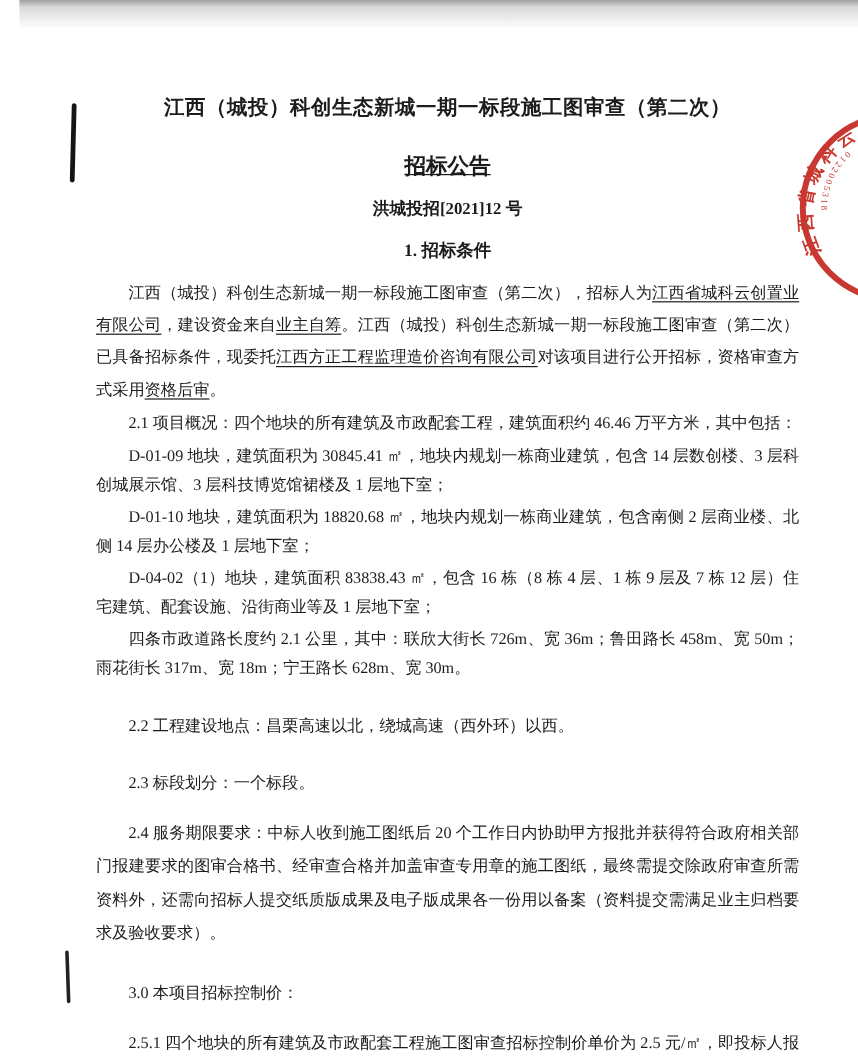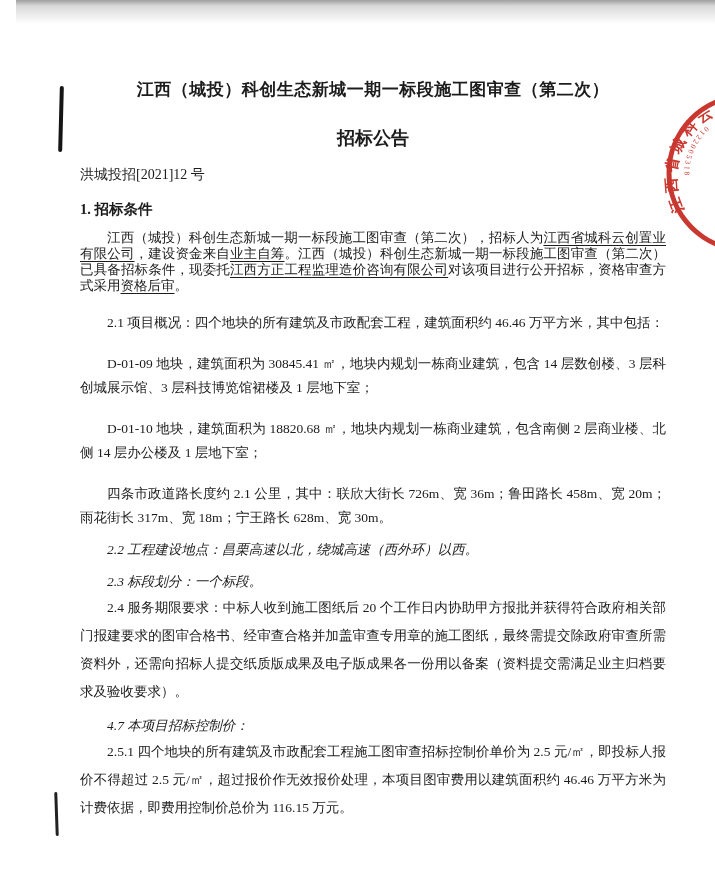--- a/index.html
+++ b/index.html
@@ -17,36 +17,36 @@
     content:"";position:absolute;left:0;top:0;width:100%;height:26px;
     background:linear-gradient(#9f9f9f 0px,#d9d9d9 6px,rgba(255,255,255,0) 24px);
     pointer-events:none;
   }
   .content{padding:78px 52px 0 64px;}
   .doc-title{
     margin:0;text-align:center;font-size:17px;font-weight:bold;
     letter-spacing:.5px;line-height:24px;
   }
   .doc-subtitle{
-    margin:24px 0 0 0;text-align:center;font-size:18px;font-weight:bold;line-height:24px;
+    margin:24px 0 0 0;text-align:center;font-size:18px;font-weight:bold;line-height:24px;text-decoration:underline;
   }
   .doc-number{
-    margin:15px 0 0 0;text-align:left;font-size:14px;font-weight:normal;line-height:20px;
+    margin:15px 0 0 0;text-align:center;font-size:14px;font-weight:bold;line-height:20px;
   }
   .section-heading{
-    margin:14px 0 0 0;font-size:14.5px;font-weight:bold;line-height:20px;
+    margin:14px 0 0 0;font-size:14.5px;font-weight:bold;line-height:20px;text-align:center;
   }
   .para{
     margin:0;font-size:13.5px;text-align:justify;text-indent:2em;
     line-height:26px;
   }
-  .intro{margin-top:11px;line-height:16px;}
-  .s2wrap .para{line-height:24px;margin-top:17px;}
-  .s2wrap .para.spaced{margin-top:8px;font-style:italic;}
-  .s2wrap .para.wide{line-height:28px;margin-top:0;}
+  .intro{margin-top:11px;line-height:27px;}
+  .s2wrap .para{line-height:24px;margin-top:3px;}
+  .s2wrap .para.spaced{margin-top:24px;}
+  .s2wrap .para.wide{line-height:28px;margin-top:15px;}
   .para u{text-decoration:underline;text-underline-offset:3px;}
   
   .stamp{
     position:absolute;left:645px;top:88px;width:170px;height:170px;
     opacity:.92;pointer-events:none;
   }
   
   .mark{position:absolute;background:#151515;border-radius:2px;}
   .mark-top{left:43px;top:86px;width:4px;height:66px;transform:rotate(1.5deg);}
   .mark-bottom{left:39px;top:792px;width:3px;height:44px;transform:rotate(-2deg);background:#222;}
@@ -65,25 +65,26 @@
 
     <div class="section-heading">1. 招标条件</div>
 
     <p class="para intro"><span>江西（城投）科创生态新城一期一标段施工图审查（第二次），招标人为</span><u>江西省城科云创置业有限公司</u><span>，建设资金来自</span><u>业主自筹</u><span>。江西（城投）科创生态新城一期一标段施工图审查（第二次）已具备招标条件，现委托</span><u>江西方正工程监理造价咨询有限公司</u><span>对该项目进行公开招标，资格审查方式采用</span><u>资格后审</u><span>。</span></p>
 
 
     <div class="s2wrap">
         <p class="para normal">2.1 项目概况：四个地块的所有建筑及市政配套工程，建筑面积约 46.46 万平方米，其中包括：</p>
         <p class="para normal">D-01-09 地块，建筑面积为 30845.41 ㎡，地块内规划一栋商业建筑，包含 14 层数创楼、3 层科创城展示馆、3 层科技博览馆裙楼及 1 层地下室；</p>
         <p class="para normal">D-01-10 地块，建筑面积为 18820.68 ㎡，地块内规划一栋商业建筑，包含南侧 2 层商业楼、北侧 14 层办公楼及 1 层地下室；</p>
-        <p class="para normal">四条市政道路长度约 2.1 公里，其中：联欣大街长 726m、宽 36m；鲁田路长 458m、宽 20m；雨花街长 317m、宽 18m；宁王路长 628m、宽 30m。</p>
+        <p class="para normal">D-04-02（1）地块，建筑面积 83838.43 ㎡，包含 16 栋（8 栋 4 层、1 栋 9 层及 7 栋 12 层）住宅建筑、配套设施、沿街商业等及 1 层地下室；</p>
+        <p class="para normal">四条市政道路长度约 2.1 公里，其中：联欣大街长 726m、宽 36m；鲁田路长 458m、宽 50m；雨花街长 317m、宽 18m；宁王路长 628m、宽 30m。</p>
         <p class="para spaced">2.2 工程建设地点：昌栗高速以北，绕城高速（西外环）以西。</p>
         <p class="para spaced">2.3 标段划分：一个标段。</p>
         <p class="para wide">2.4 服务期限要求：中标人收到施工图纸后 20 个工作日内协助甲方报批并获得符合政府相关部门报建要求的图审合格书、经审查合格并加盖审查专用章的施工图纸，最终需提交除政府审查所需资料外，还需向招标人提交纸质版成果及电子版成果各一份用以备案（资料提交需满足业主归档要求及验收要求）。</p>
-        <p class="para spaced">4.7 本项目招标控制价：</p>
+        <p class="para spaced">3.0 本项目招标控制价：</p>
         <p class="para wide">2.5.1 四个地块的所有建筑及市政配套工程施工图审查招标控制价单价为 2.5 元/㎡，即投标人报价不得超过 2.5 元/㎡，超过报价作无效报价处理，本项目图审费用以建筑面积约 46.46 万平方米为计费依据，即费用控制价总价为 116.15 万元。</p>
       </div>
 
   </div>
 
   <div class="stamp">
     <svg viewBox="0 0 170 170" width="170" height="170">
       <circle cx="85" cy="85" r="77" fill="none" stroke="#c5281f" stroke-width="5"></circle>
       <defs>
         <path id="seal-arc" d="M 23,122 A 70,70 0 1 1 147,122" fill="none"></path>

